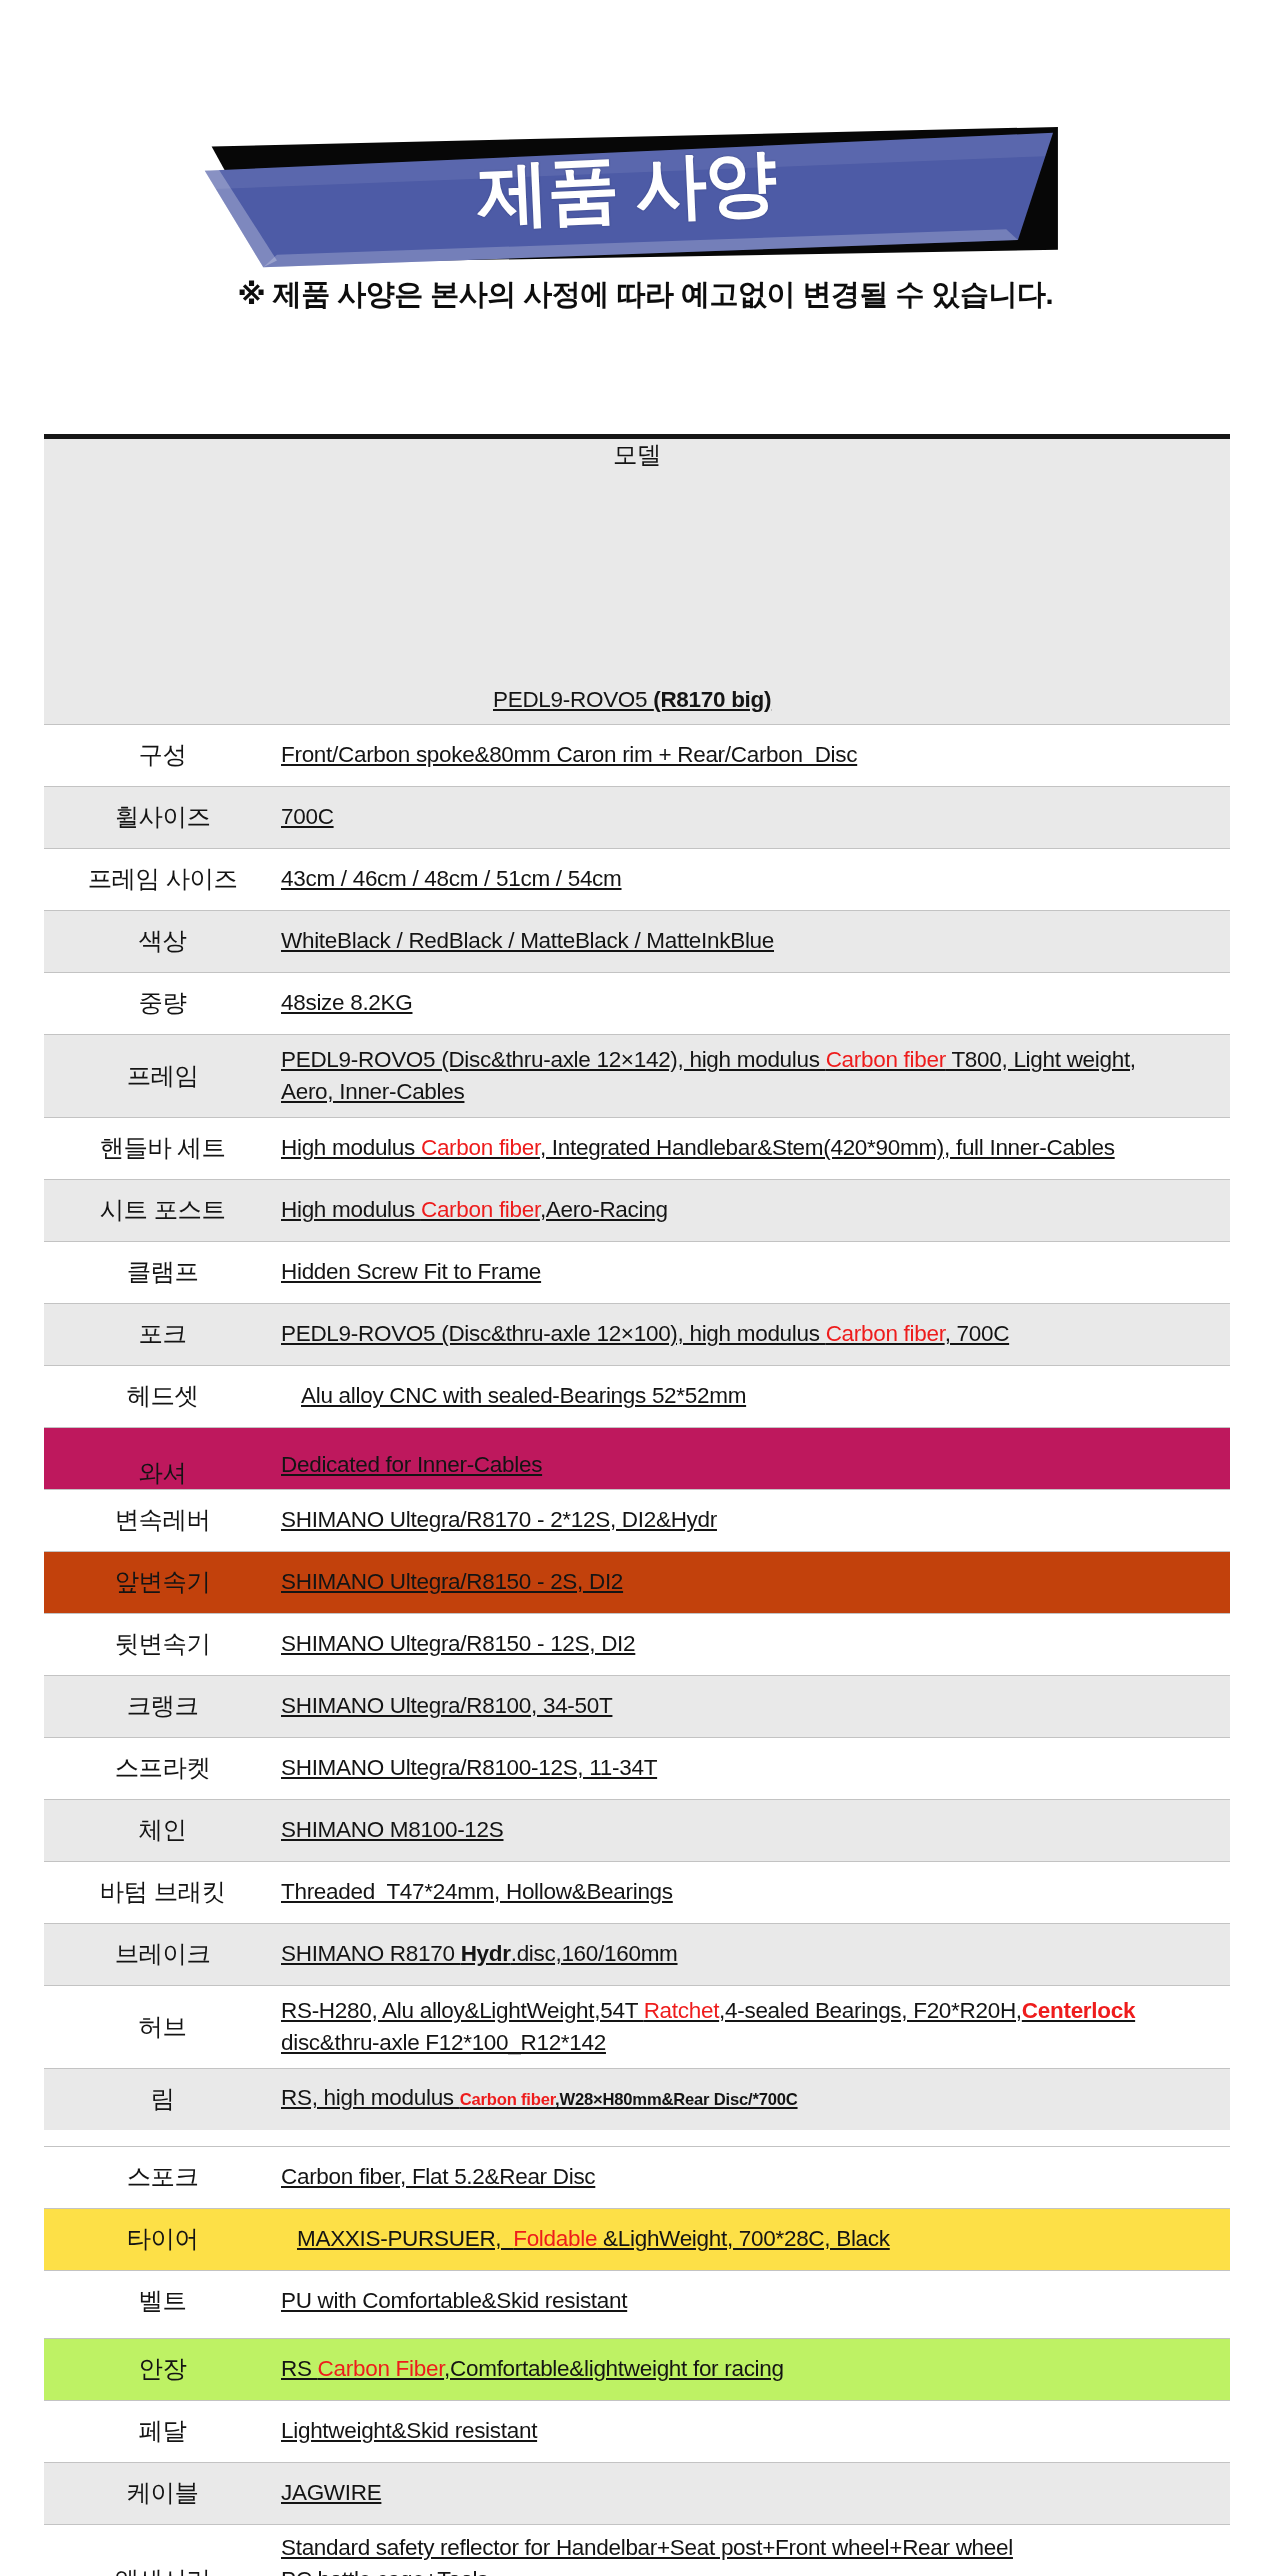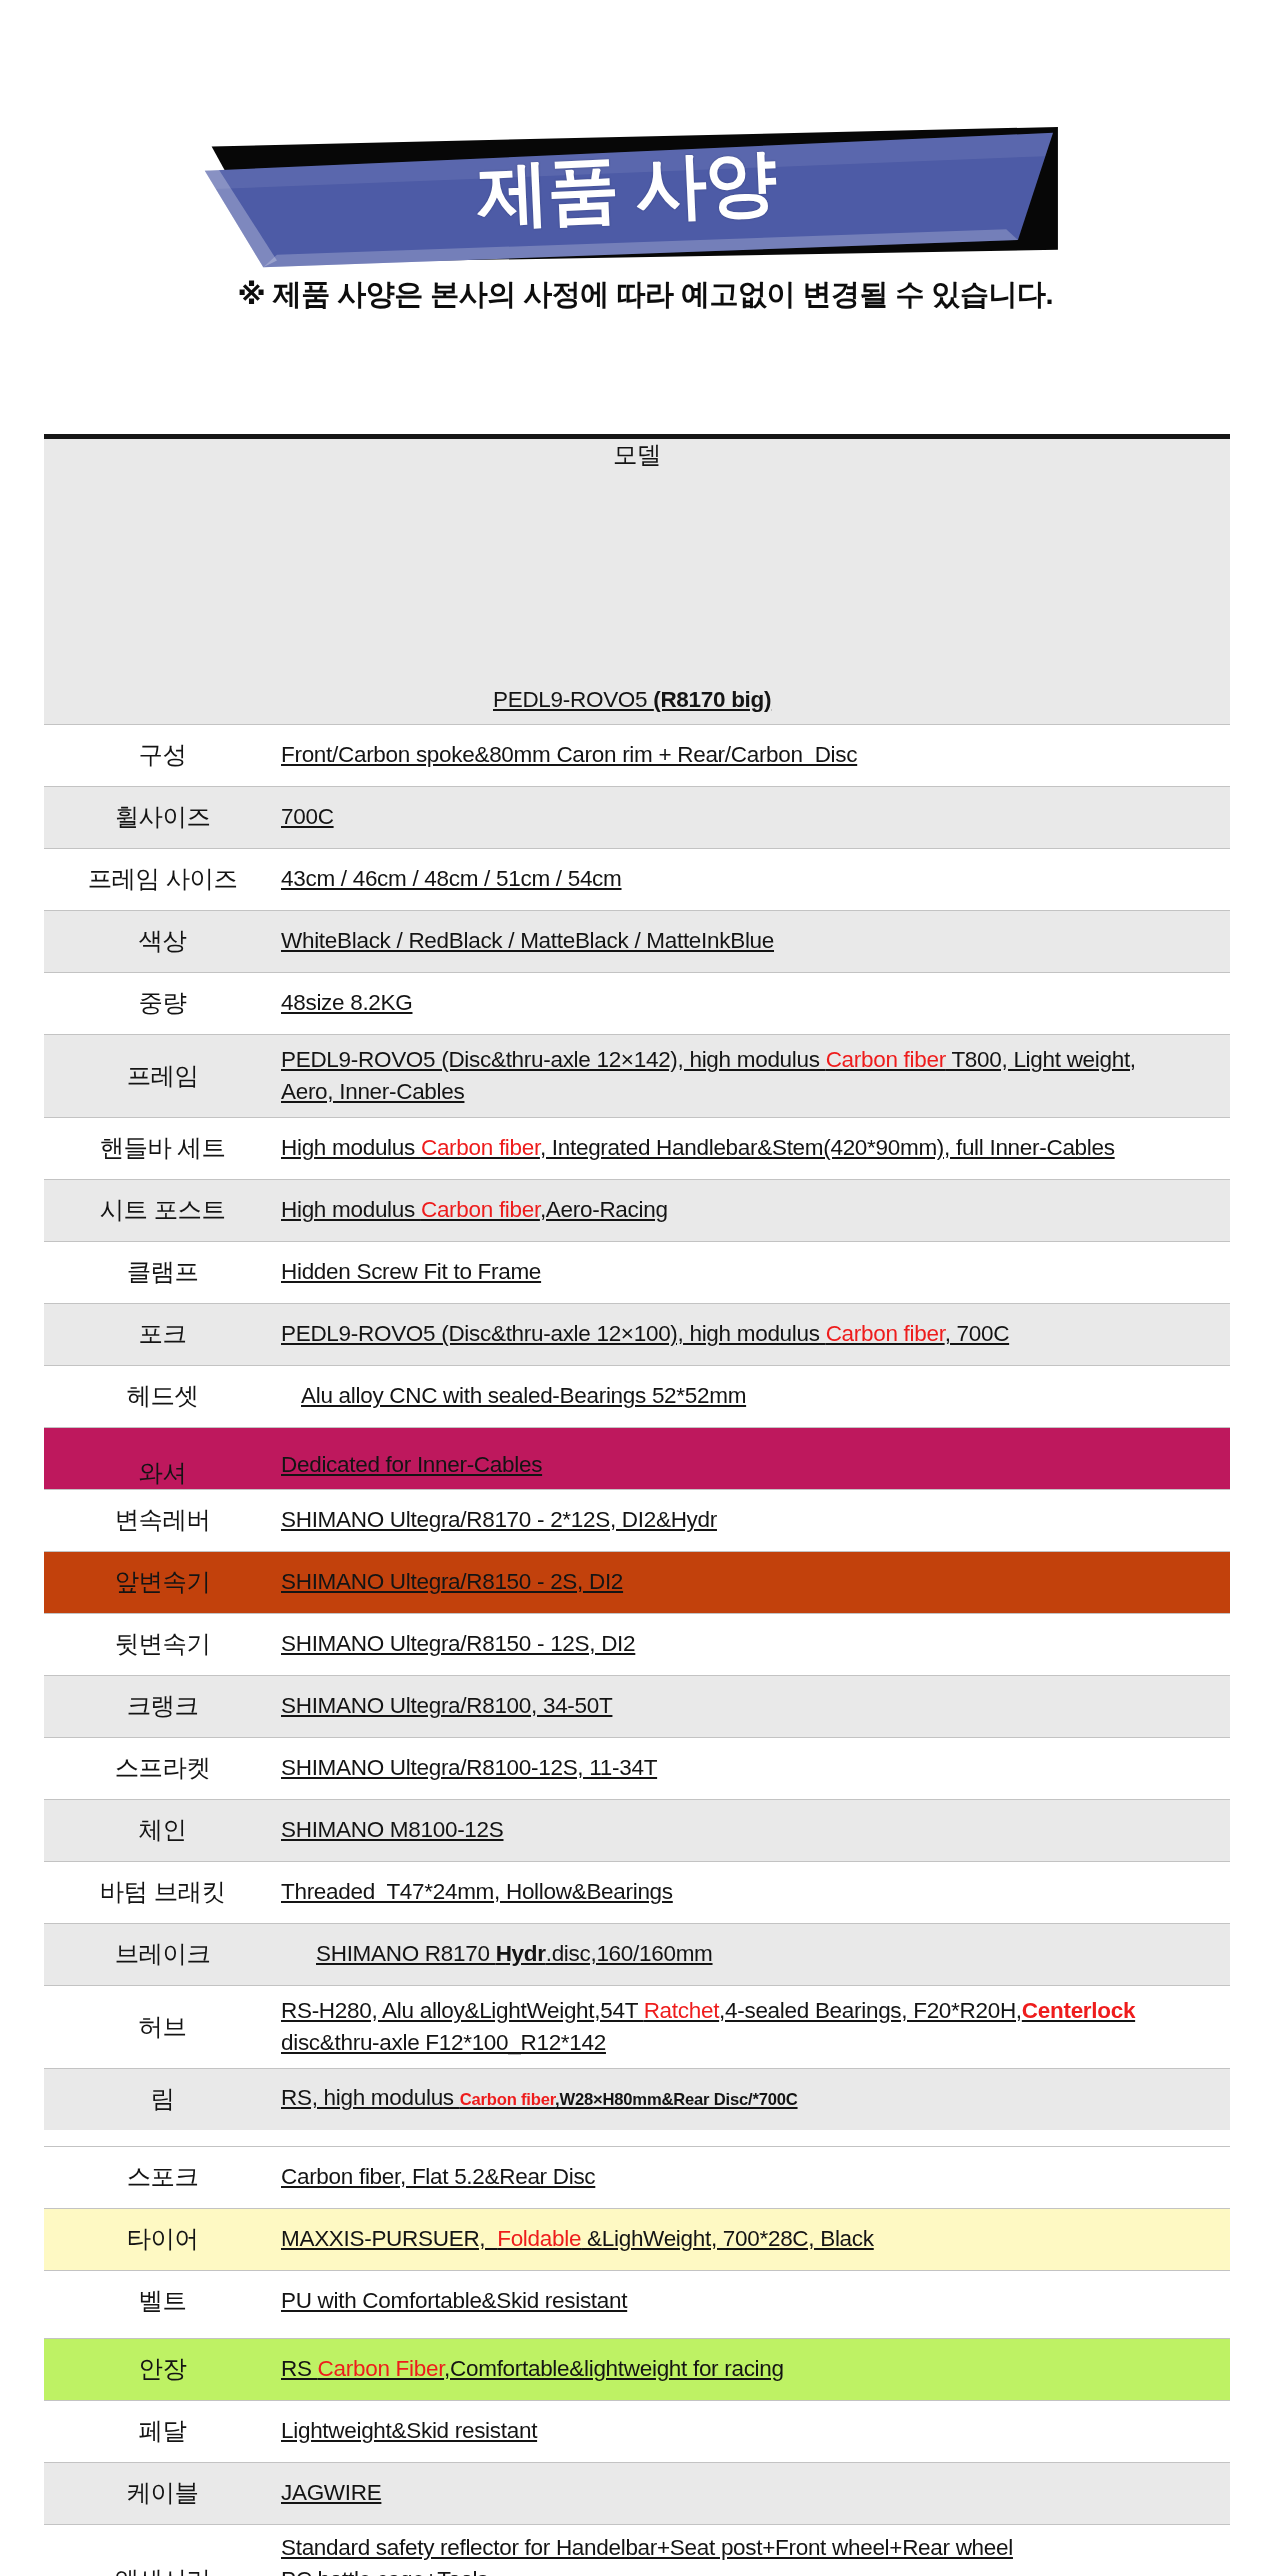--- a/index.html
+++ b/index.html
@@ -193,21 +193,21 @@
         <div class="row-value">
           <div class="value-line"><span class="seg">SHIMANO M8100-12S</span></div>
         </div>
       </div>
       <div class="spec-row even" style="min-height: 61px;">
         <div class="row-label">바텀 브래킷</div>
         <div class="row-value">
           <div class="value-line"><span class="seg">Threaded  T47*24mm, Hollow&amp;Bearings</span></div>
         </div>
       </div>
-      <div class="spec-row odd" style="min-height: 61px; background: rgb(233, 233, 233); gap: 35px;">
+      <div class="spec-row odd" style="min-height: 61px; background: rgb(233, 233, 233);">
         <div class="row-label">브레이크</div>
         <div class="row-value">
           <div class="value-line"><span class="seg">SHIMANO R8170 </span><span class="seg bold">Hydr</span><span class="seg">.disc,160/160mm</span></div>
         </div>
       </div>
       <div class="spec-row even" style="min-height: 82px;">
         <div class="row-label">허브</div>
         <div class="row-value">
           <div class="value-line"><span class="seg">RS-H280, Alu alloy&amp;LightWeight,54T </span><span class="seg red">Ratchet</span><span class="seg">,4-sealed Bearings, F20*R20H,</span><span class="seg red bold">Centerlock</span></div>
           <div class="value-line"><span class="seg">disc&amp;thru-axle F12*100_R12*142</span></div>
@@ -218,21 +218,21 @@
         <div class="row-value">
           <div class="value-line"><span class="seg">RS, high modulus </span><span class="seg red small">Carbon fiber</span><span class="seg small">,W28×H80mm&amp;Rear Disc/*700C</span></div>
         </div>
       </div>
       <div class="spec-row even" style="min-height: 61px; margin-top: 16px;">
         <div class="row-label">스포크</div>
         <div class="row-value">
           <div class="value-line"><span class="seg">Carbon fiber, Flat 5.2&amp;Rear Disc</span></div>
         </div>
       </div>
-      <div class="spec-row odd" style="min-height: 61px; background: #fef9c3;">
+      <div class="spec-row odd" style="min-height: 61px; background: #fde047; gap: 16px;">
         <div class="row-label">타이어</div>
         <div class="row-value">
           <div class="value-line"><span class="seg">MAXXIS-PURSUER,  </span><span class="seg red">Foldable</span><span class="seg"> &amp;LighWeight, 700*28C, Black</span></div>
         </div>
       </div>
       <div class="spec-row even" style="min-height: 61px;">
         <div class="row-label">벨트</div>
         <div class="row-value">
           <div class="value-line"><span class="seg">PU with Comfortable&amp;Skid resistant</span></div>
         </div>

